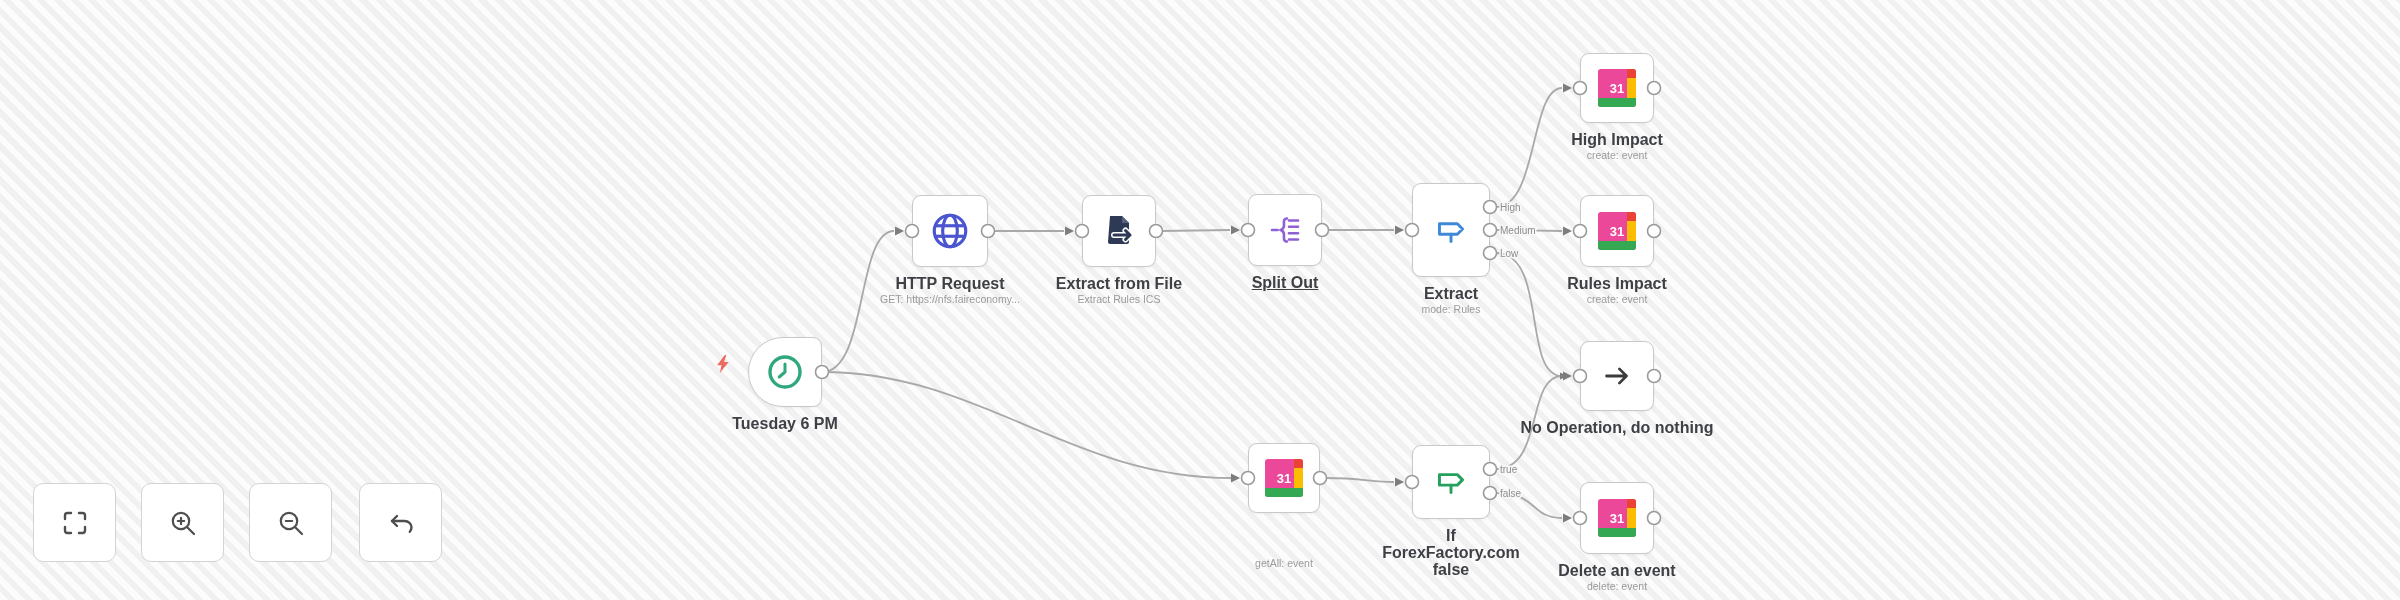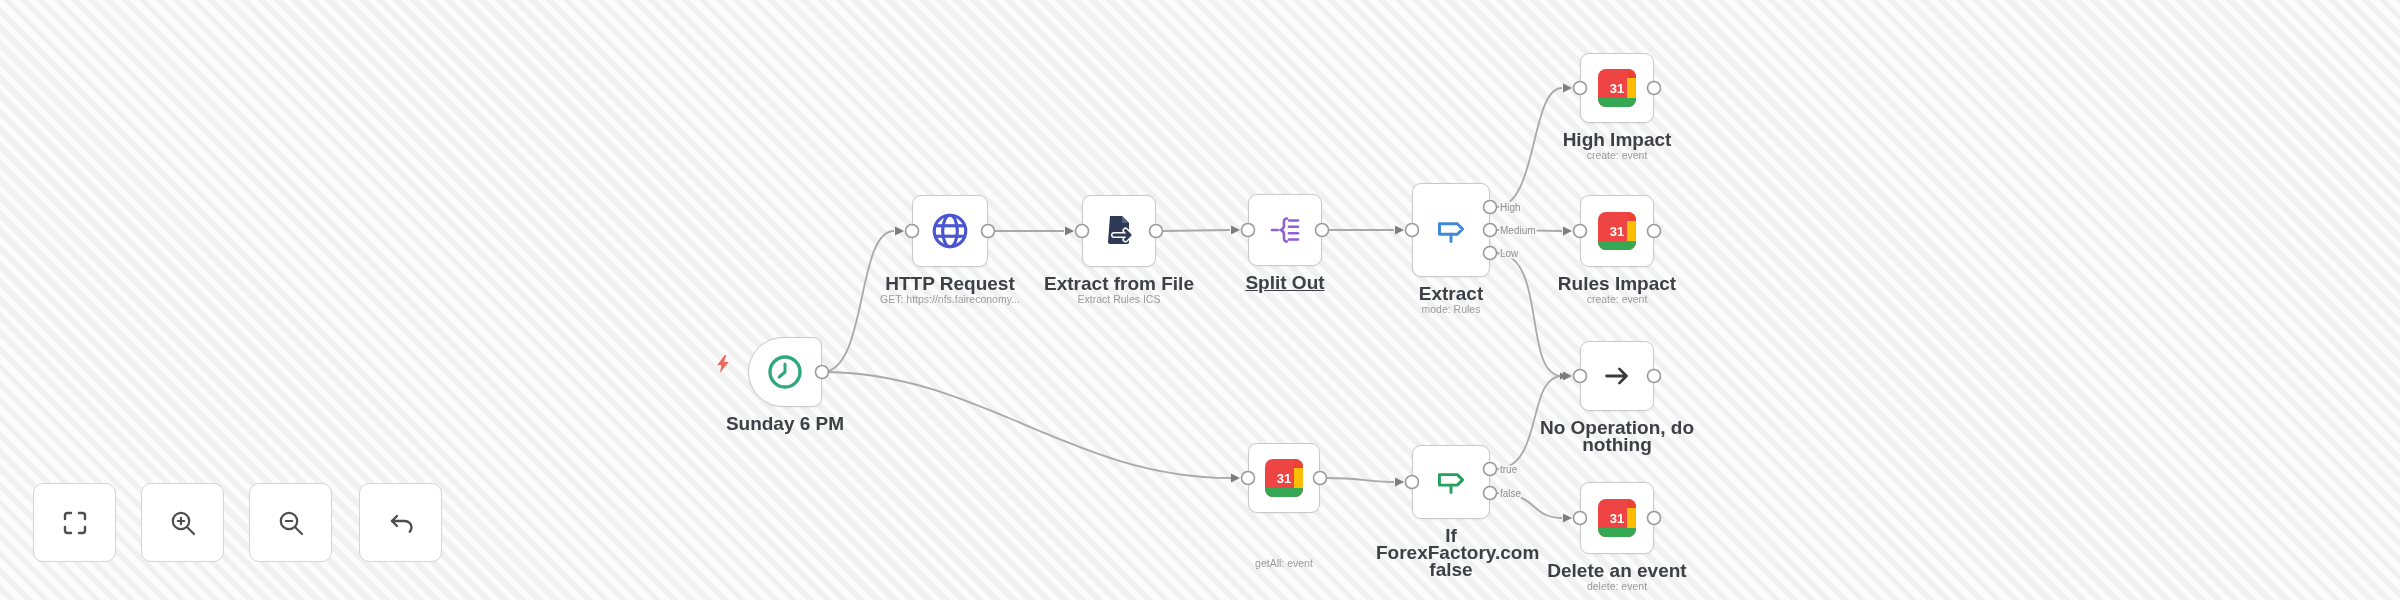--- a/index.html
+++ b/index.html
@@ -18,39 +18,39 @@
     position:absolute; background:#ffffff;
     border:1px solid #c9c9c9; border-radius:9px;
     box-shadow:0 1px 3px rgba(0,0,0,0.05);
     display:flex; align-items:center; justify-content:center;
     z-index:2;
   }
   .node.trigger { border-radius:35px 9px 9px 35px; }
 
   .nlabel {
     position:absolute; text-align:center; z-index:3;
-    font-size:19px; font-weight:600; color:#3e4045; line-height:17px;
+    font-size:16px; font-weight:600; color:#3e4045; line-height:17px;
   }
   .nsub {
     position:absolute; text-align:center; z-index:3;
     font-size:10.5px; font-weight:400; color:#9b9b9b; line-height:13px;
   }
 
   svg.wires { position:absolute; left:0; top:0; z-index:4; pointer-events:none; }
   .wire { fill:none; stroke:#a9a9a9; stroke-width:1.8; }
   .endpoint { fill:#ffffff; stroke:#9a9a9a; stroke-width:1.6; }
   .arrowhead { fill:#7d7d7d; stroke:none; }
   .port-label { font-family:"Liberation Sans",sans-serif; font-size:10px; fill:#8e8e8e;
                 paint-order:stroke; stroke:#f7f7f7; stroke-width:3px; }
 
   .bolt { position:absolute; left:716px; top:355px; z-index:5; }
 
   
-  .gcal { position:relative; width:38px; height:38px; background:#ef4444;
-          border-radius:8px; overflow:hidden; }
+  .gcal { position:relative; width:38px; height:38px; background:#ec4899;
+          border-radius:3px; overflow:hidden; }
   .gcal .g-yellow { position:absolute; right:0; top:9px; width:9px; height:20px; background:#FBBC04; }
   .gcal .g-red    { position:absolute; right:0; top:0;  width:9px; height:9px;  background:#EA4335; }
   .gcal .g-green  { position:absolute; left:0; bottom:0; width:100%; height:9px; background:#34A853; }
   .gcal .g-day    { position:absolute; left:9px; top:9px; width:20px; height:20px;
                     display:flex; align-items:center; justify-content:center;
                     color:#ffffff; font-size:13px; font-weight:700; }
 
   
   .ctrl {
     position:absolute; width:83px; height:79px;
@@ -70,21 +70,21 @@
         <path d="M6 0 L0 8 H3.4 L2.2 14 L9 5.4 H5.4 L7.2 0 Z" fill="#ec6a5e"></path>
       </svg>
   </div>
 
   <div class="node trigger" style="left:748px; top:337px; width:74px; height:70px;">
     <svg width="40" height="40" viewBox="0 0 40 40">
       <circle cx="20" cy="20" r="15" fill="none" stroke="#2fa87c" stroke-width="3.4"></circle>
       <path d="M20 12 V20 L14.2 25" fill="none" stroke="#2fa87c" stroke-width="3" stroke-linecap="round" stroke-linejoin="round"></path>
     </svg>
   </div>
-  <div class="nlabel" style="left:675px; top:415px; width:220px;">Sunday 6 PM</div>
+  <div class="nlabel" style="left:675px; top:415px; width:220px;">Tuesday 6 PM</div>
 
   <div class="node" style="left:912px; top:195px; width:76px; height:72px;">
     <svg width="42" height="42" viewBox="0 0 40 40">
       <circle cx="20" cy="20" r="15" fill="none" stroke="#4a55cf" stroke-width="3"></circle>
       <ellipse cx="20" cy="20" rx="7" ry="15" fill="none" stroke="#4a55cf" stroke-width="3"></ellipse>
       <line x1="6" y1="15" x2="34" y2="15" stroke="#4a55cf" stroke-width="3"></line>
       <line x1="6" y1="25" x2="34" y2="25" stroke="#4a55cf" stroke-width="3"></line>
     </svg>
   </div>
   <div class="nlabel" style="left:840px; top:275px; width:220px;">HTTP Request</div>

